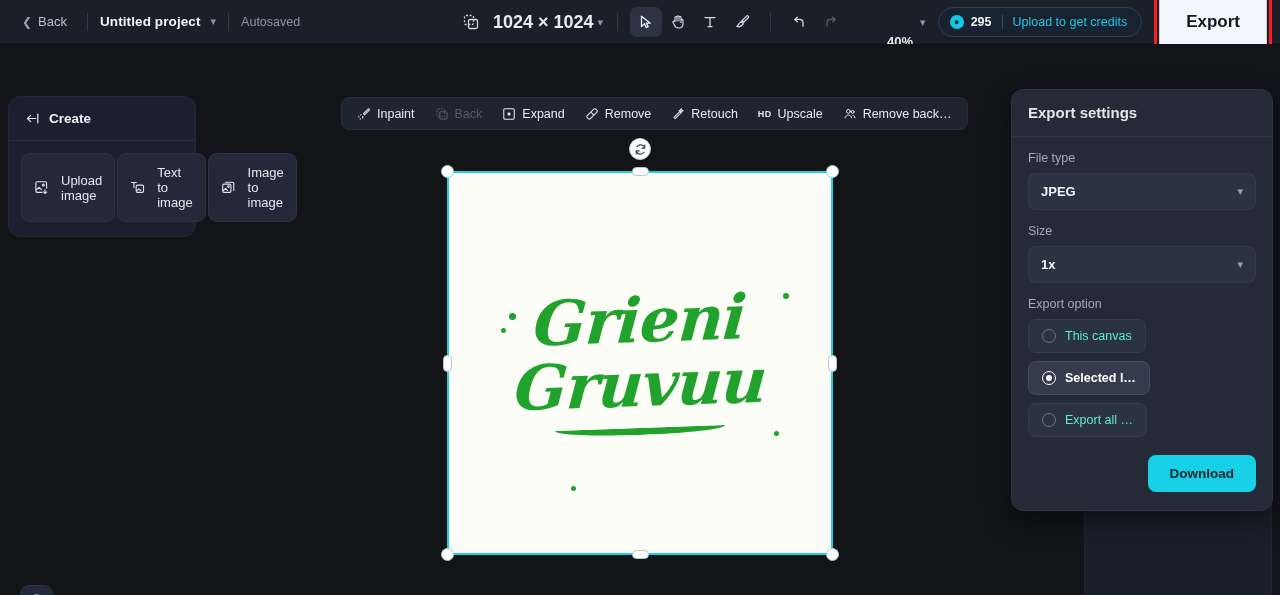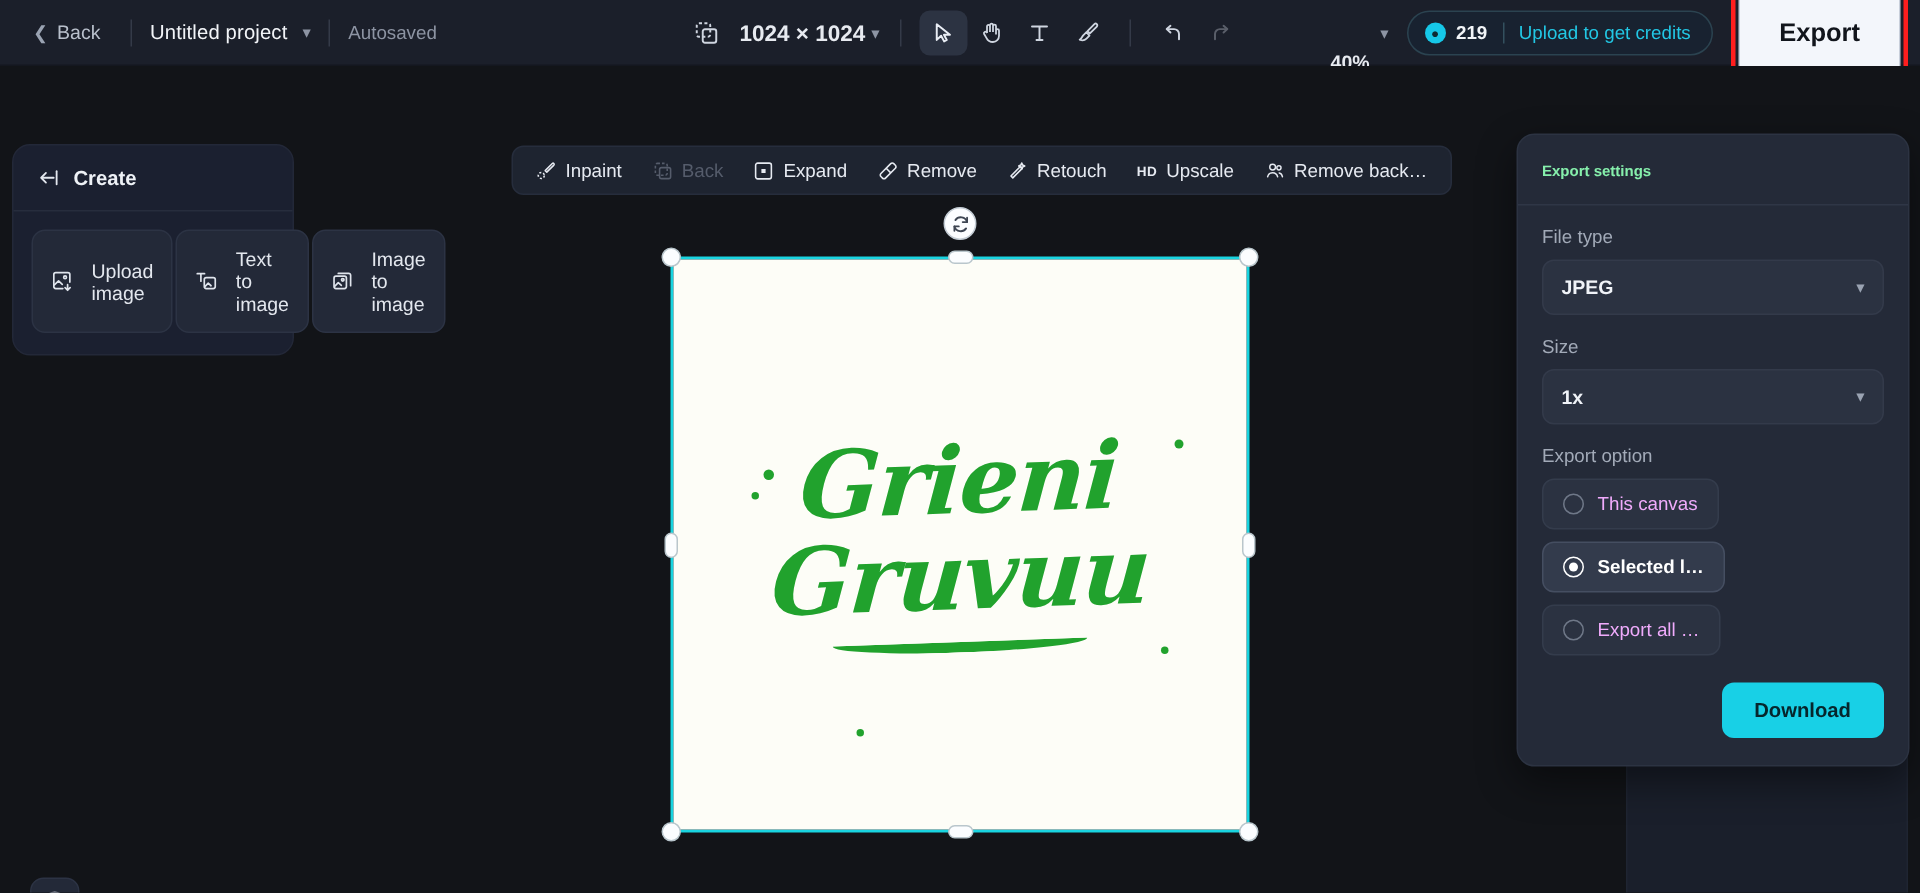--- a/index.html
+++ b/index.html
@@ -18,35 +18,35 @@
     display: flex; align-items: center;
     border-bottom: 1px solid #14171f;
   }
   .tb-left { display: flex; align-items: center; gap: 0px; padding-left: 14px; }
   .back-btn {
     display: flex; align-items: center; gap: 6px;
     color: #b9c0cc; font-size: 13px; cursor: pointer; padding: 4px 8px;
   }
   .chev-left { font-size: 12px; color: #9aa3b2; line-height: 1; }
   .vsep { width: 1px; height: 18px; background: #343a48; margin: 0 12px; }
-  .proj-name { color: #f2f4f8; font-size: 13.5px; font-weight: normal; letter-spacing: .1px; }
+  .proj-name { color: #f2f4f8; font-size: 13.5px; font-weight: bold; letter-spacing: .1px; }
   .proj-caret { color: #8d94a3; font-size: 11px; margin-left: 10px; cursor: pointer; }
   .autosaved { color: #8d94a3; font-size: 12.5px; }
 
   .tb-center {
     position: absolute; left: 455px; top: 0; height: 44px;
     display: flex; align-items: center; gap: 0;
   }
   .icon-btn {
     width: 32px; height: 30px; display: flex; align-items: center; justify-content: center;
     border-radius: 7px; cursor: pointer; color: #cfd5e0;
   }
   .icon-btn.active { background: #2c3342; }
   .dim { opacity: .35; }
-  .size-label { color: #e7eaf0; font-size: 15px; font-weight: bold; margin: 0 4px 0 6px; text-align: right; }
+  .size-label { color: #e7eaf0; font-size: 18px; font-weight: bold; margin: 0 4px 0 6px; text-align: right; }
   .size-caret { color: #8d94a3; font-size: 11px; margin-right: 2px; cursor: pointer; }
 
   .tb-right {
     position: absolute; right: 8px; top: 0; height: 44px;
     display: flex; align-items: center; gap: 0;
   }
   .zoom-label { color: #e7eaf0; font-size: 13px; font-weight: bold; margin-top: 39px; }
   .zoom-caret { color: #8d94a3; font-size: 11px; margin: 0 12px 0 7px; cursor: pointer; }
   .credits-pill {
     display: flex; align-items: center; height: 30px; padding: 0 14px 0 11px;
@@ -154,21 +154,21 @@
   }
 
   
   .export-panel {
     position: absolute; left: 1011px; top: 45px; width: 262px;
     background: #242a38; border: 1px solid #2c3342; border-radius: 12px;
     box-shadow: 0 10px 26px rgba(0,0,0,.45);
     padding-bottom: 18px;
   }
   .ep-head { padding: 14px 16px; border-bottom: 1px solid #2f3646; }
-  .ep-title { color: #86efac; font-size: 10px; font-weight: bold; }
+  .ep-title { color: #e5e5e5; font-size: 15px; font-weight: bold; }
   .ep-body { padding: 14px 16px 0 16px; }
   .ep-label { color: #a2aab8; font-size: 12.5px; margin-bottom: 8px; }
   .ep-select {
     display: flex; align-items: center; justify-content: space-between;
     background: #2b3241; border: 1px solid #39415296; border-radius: 8px;
     padding: 10px 12px; cursor: pointer; margin-bottom: 14px;
   }
   .ep-select-val { color: #f0f3f8; font-size: 13px; font-weight: bold; }
   .ep-caret { color: #9aa3b2; font-size: 11px; }
   .ep-options { display: flex; flex-wrap: wrap; gap: 8px; margin-top: 2px; }
@@ -177,21 +177,21 @@
     background: #2b3241; border: 1px solid #343c4c; border-radius: 8px;
     padding: 9px 13px; cursor: pointer;
   }
   .ep-opt.selected { background: #333b4c; border-color: #454e61; }
   .radio {
     width: 14px; height: 14px; border-radius: 50%;
     border: 1.5px solid #6f7888; display: flex; align-items: center; justify-content: center;
   }
   .ep-opt.selected .radio { border-color: #ffffff; }
   .radio-dot { width: 6px; height: 6px; border-radius: 50%; background: #ffffff; }
-  .ep-opt-label { color: #f0abfc; font-size: 12.5px; white-space: nowrap; }
+  .ep-opt-label { color: #5eead4; font-size: 12.5px; white-space: nowrap; }
   .ep-opt.selected .ep-opt-label { color: #ffffff; font-weight: bold; }
   .ep-footer { display: flex; justify-content: flex-end; padding: 18px 16px 0 16px; }
   .download-btn {
     background: #18d0e6; color: #06262c; font-size: 13.5px; font-weight: bold;
     border-radius: 8px; padding: 11px 22px; cursor: pointer;
   }
 
   
   .help-btn {
     position: absolute; left: 20px; top: 541px; width: 33px; height: 33px;
@@ -263,21 +263,21 @@
             <path d="M9.7 3.2l2.5 2.2-2.5 2.3"></path>
         </svg>
       </div>
     </div>
 
     <div class="tb-right">
       <span class="zoom-label">40%</span>
       <span class="zoom-caret">▾</span>
       <div class="credits-pill">
         <span class="coin">●</span>
-        <span class="credits-num">219</span>
+        <span class="credits-num">295</span>
         <span class="pill-sep"></span>
         <span class="upgrade-txt">Upload to get credits</span>
       </div>
       <div class="export-wrap">
         <div class="export-btn">Export</div>
       </div>
     </div>
   </div>
 
   <div class="canvas-area">

